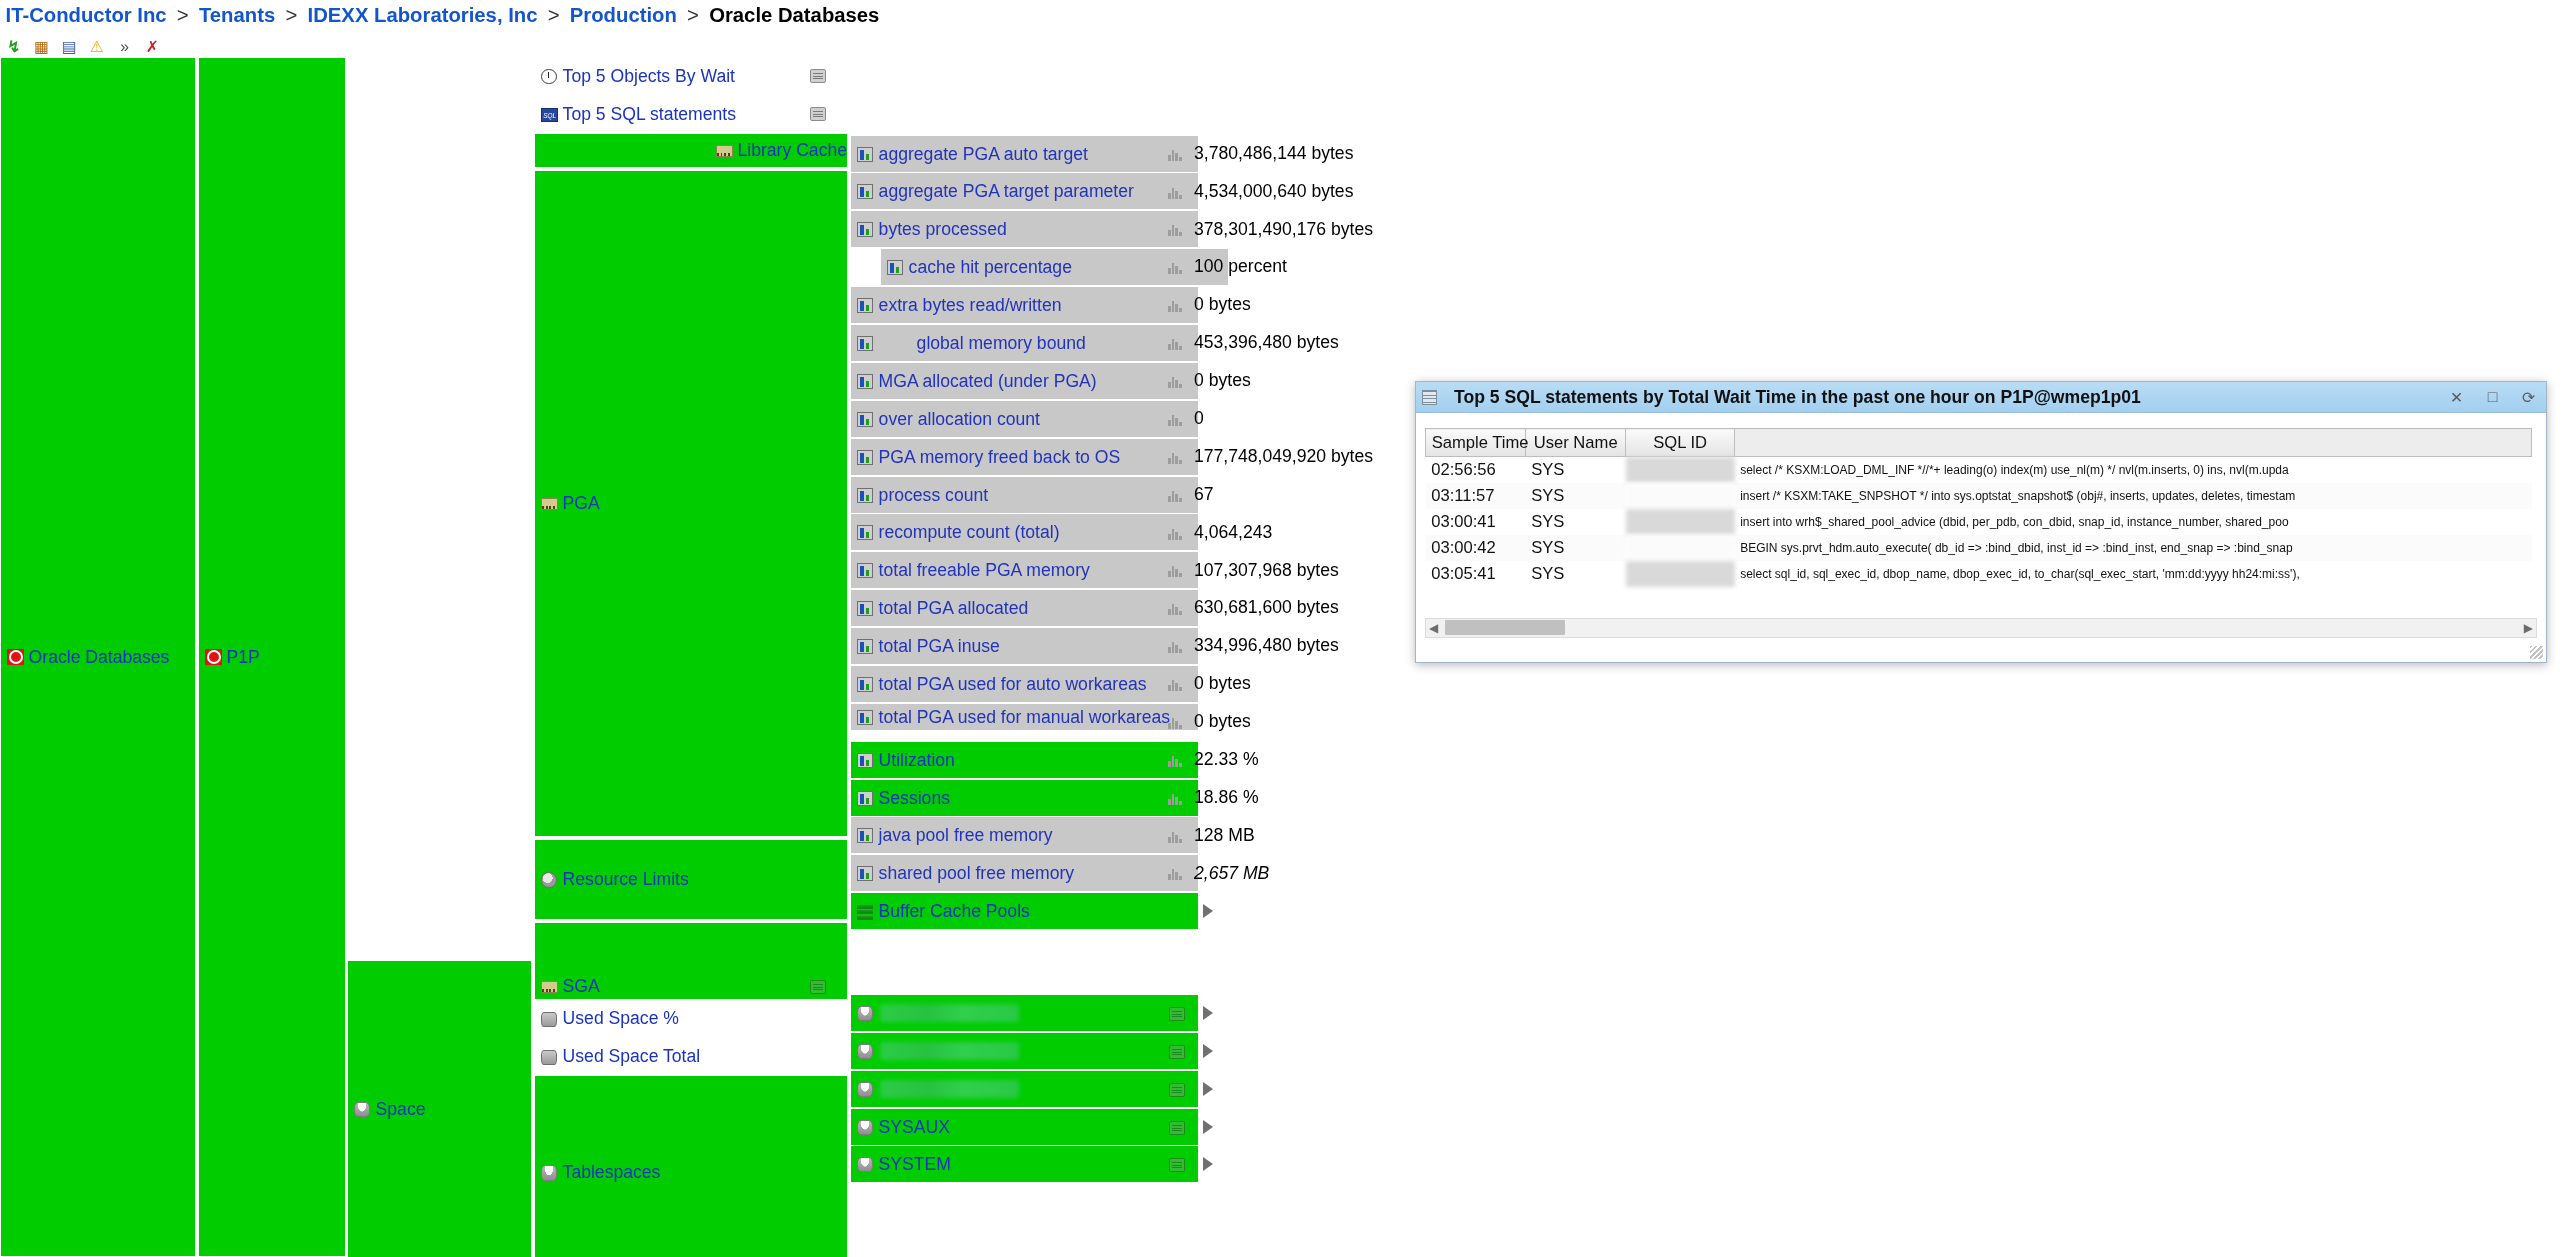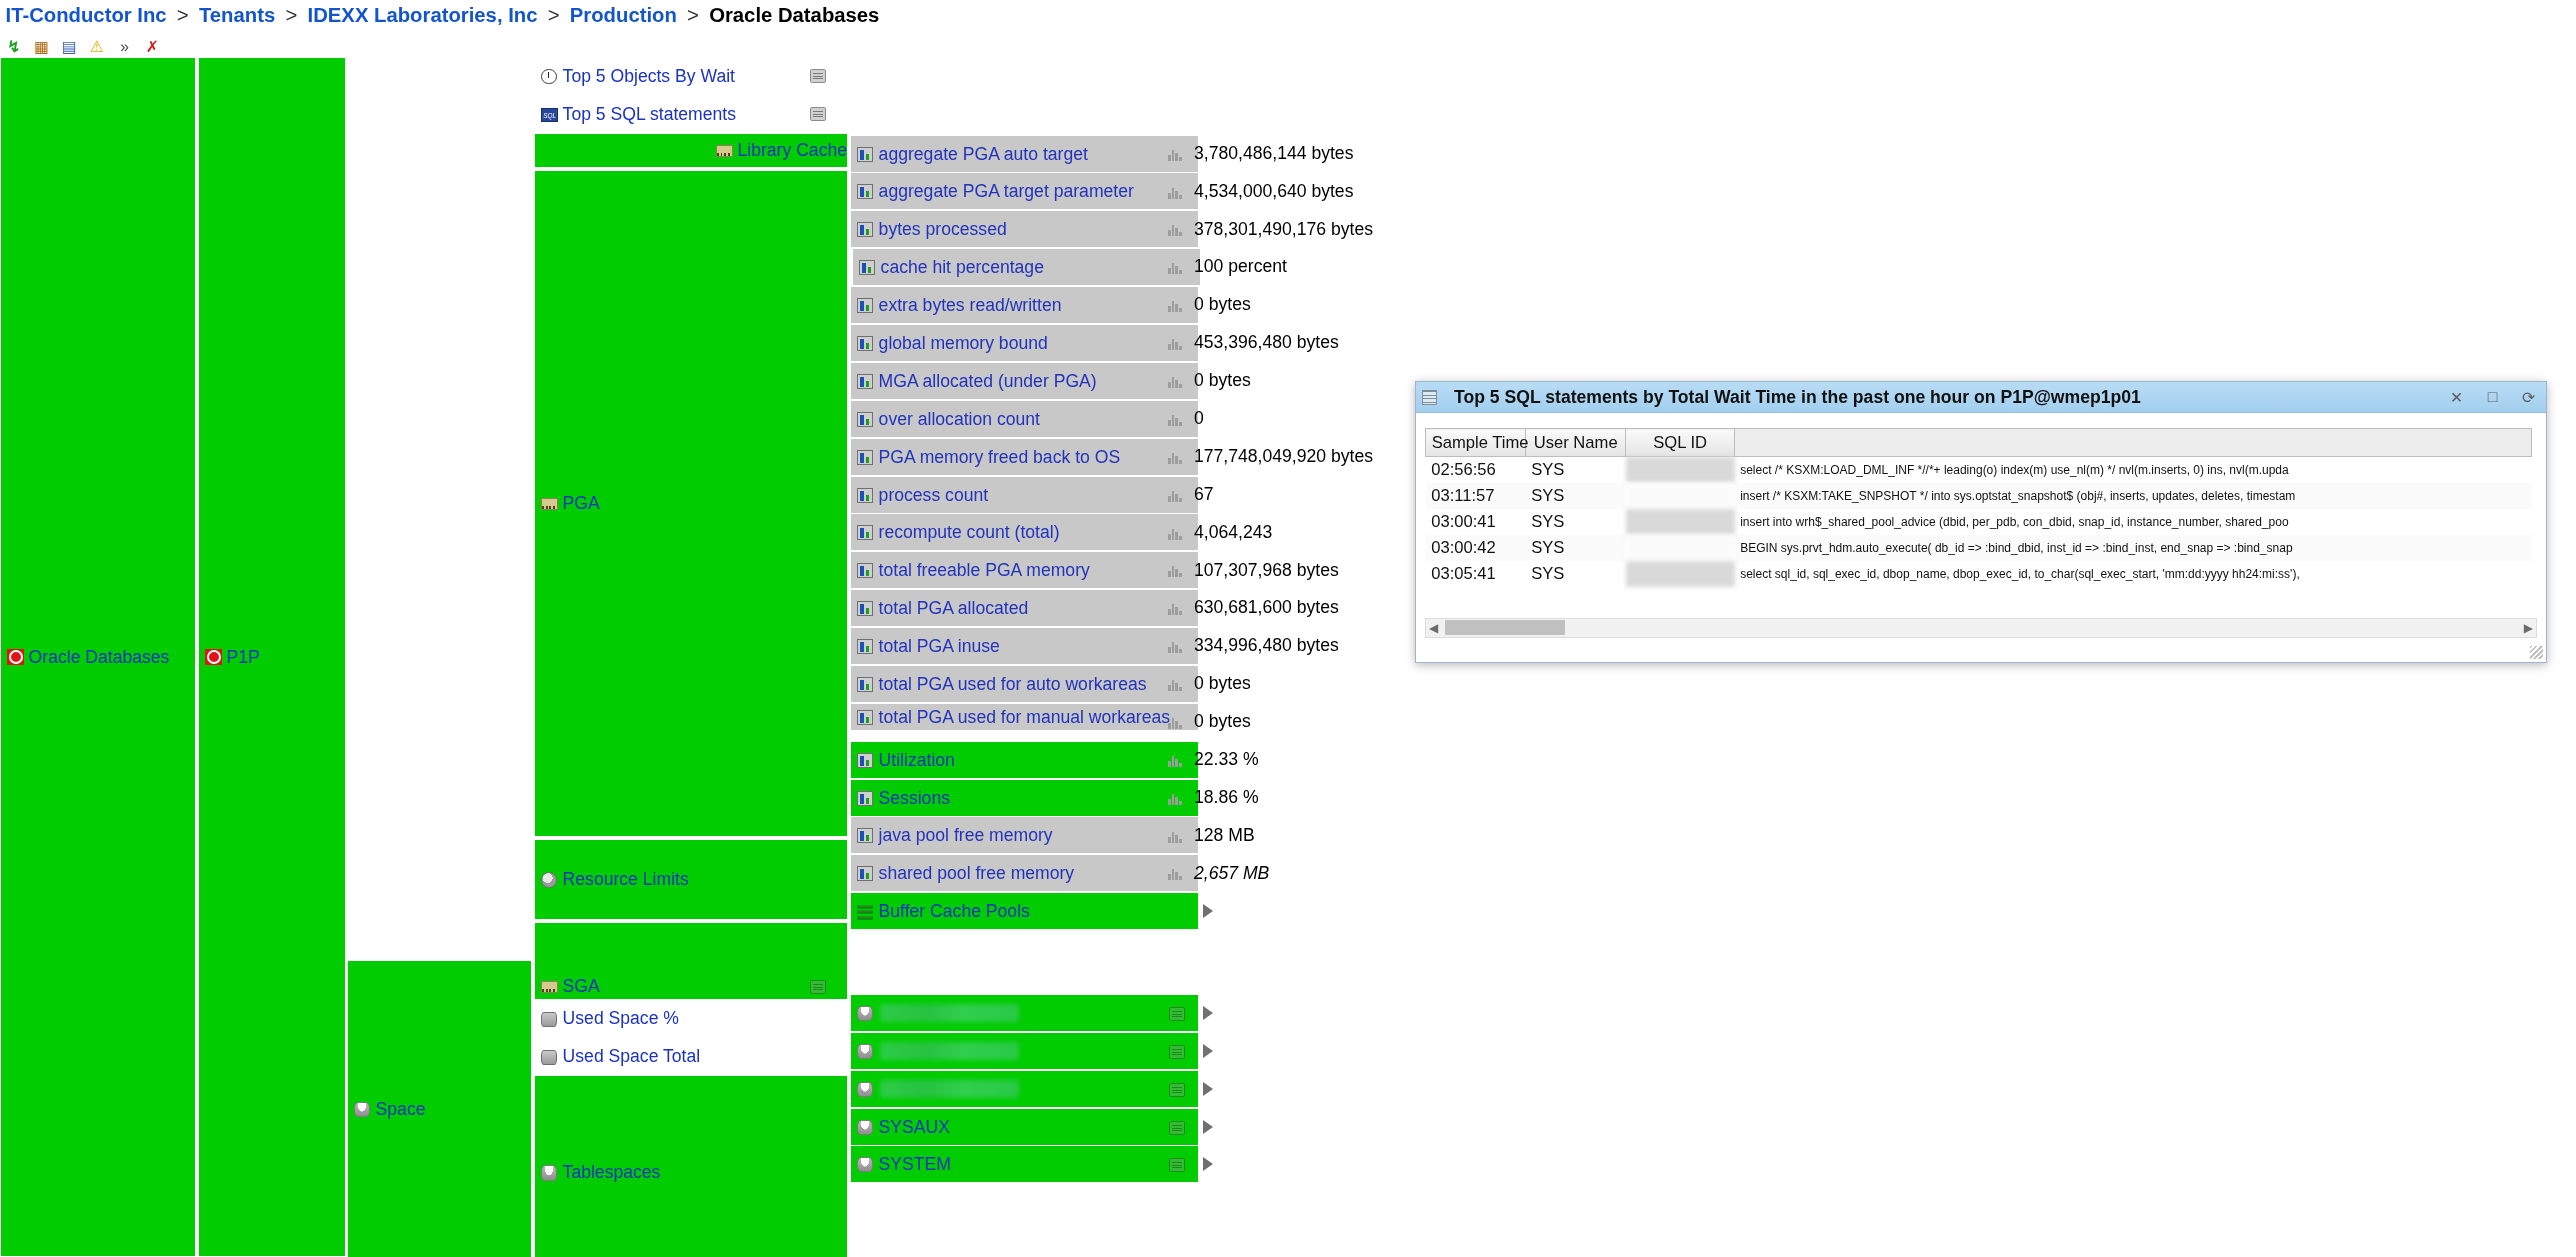--- a/index.html
+++ b/index.html
@@ -388,21 +388,21 @@
     <span class="node-lbl">bytes processed</span>
   </div>
   <span class="mini-chart" style="left:1168px;top:164px;">
       <span></span>
       <span></span>
       <span></span>
       <span></span>
     </span>
   <div class="val" style="left:1194px;top:163px;height:18.5px;">378,301,490,176 bytes</div>
 
-  <div class="node grey" style="left:852px;top:191px;width:349px;height:38px;">
+  <div class="node grey" style="left:880px;top:191px;width:349px;height:38px;">
     <span class="node-ico">
         <i class="ic-bar"></i>
       </span>
     <span class="node-lbl">cache hit percentage</span>
   </div>
   <span class="mini-chart" style="left:1168px;top:202px;">
       <span></span>
       <span></span>
       <span></span>
       <span></span>
@@ -416,21 +416,21 @@
     <span class="node-lbl">extra bytes read/written</span>
   </div>
   <span class="mini-chart" style="left:1168px;top:240px;">
       <span></span>
       <span></span>
       <span></span>
       <span></span>
     </span>
   <div class="val" style="left:1194px;top:238px;height:18.5px;">0 bytes</div>
 
-  <div class="node grey" style="left:850px;top:267px;width:349px;height:38px;">
+  <div class="node grey" style="left:850px;top:267px;width:349px;height:38px;gap:38px;">
     <span class="node-ico">
         <i class="ic-bar"></i>
       </span>
     <span class="node-lbl">global memory bound</span>
   </div>
   <span class="mini-chart" style="left:1168px;top:278px;">
       <span></span>
       <span></span>
       <span></span>
       <span></span>

